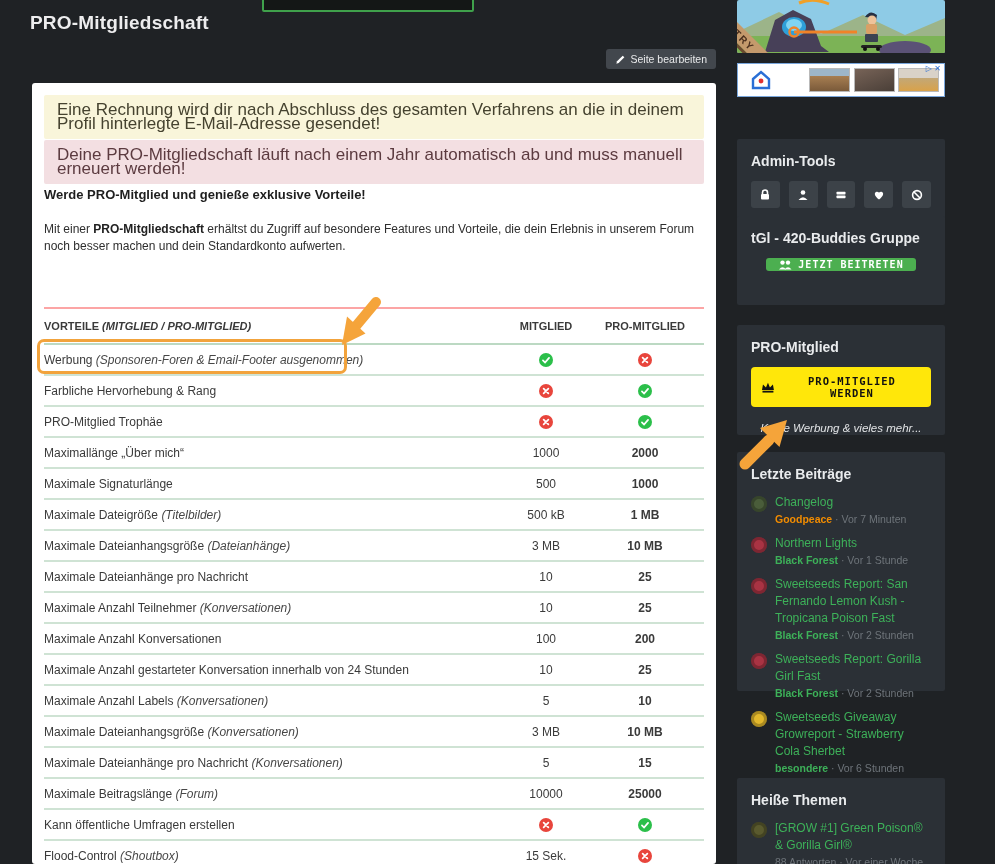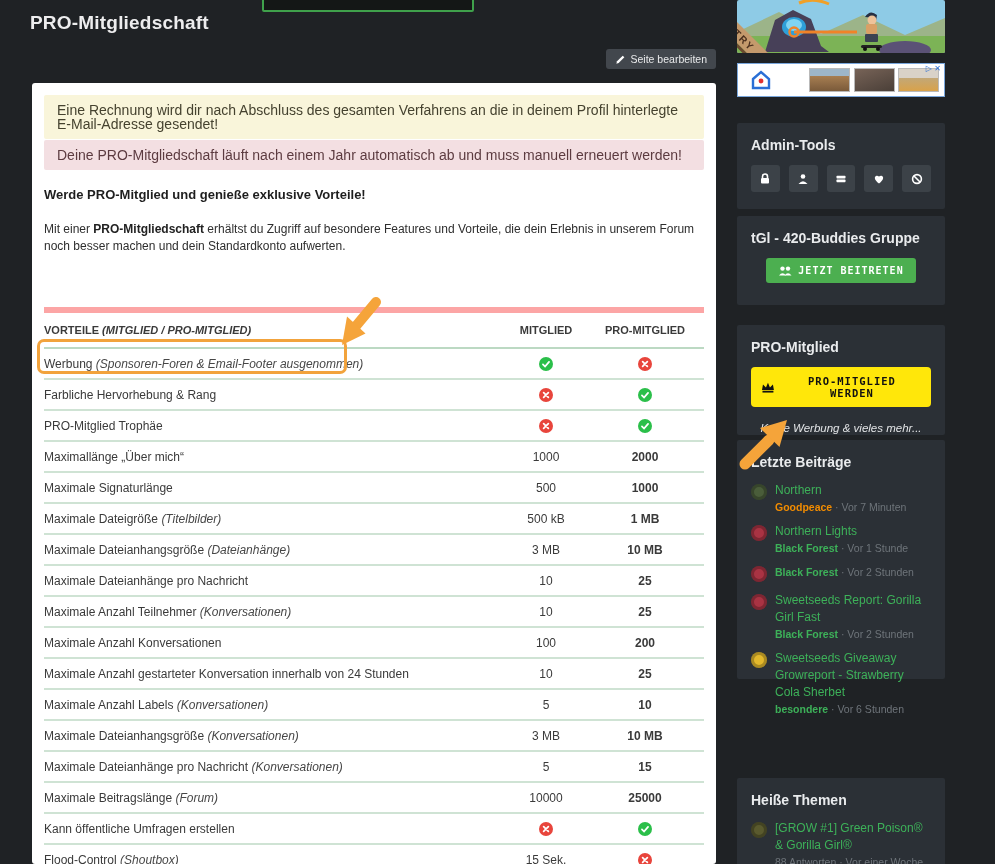--- a/index.html
+++ b/index.html
@@ -8,32 +8,32 @@
     background:#1f2225;font-family:"Liberation Sans",sans-serif;
   }
   
   .page-title{position:absolute;left:30px;top:12px;font-size:19px;font-weight:700;color:#ededee;letter-spacing:.2px}
   .top-crop{position:absolute;left:262px;top:-7px;width:208px;height:15px;border:2px solid #3fa14b;background:#141716;border-radius:2px}
   .edit-btn{position:absolute;right:279px;top:49px;height:20px;display:flex;align-items:center;gap:5px;
     background:#42474d;border:none;border-radius:3px;color:#e9eaeb;font-size:10.5px;padding:0 9px;cursor:pointer;
     font-family:"Liberation Sans",sans-serif}
   
   .main-card{position:absolute;left:32px;top:83px;width:684px;height:781px;background:#fff;border-radius:3px}
-  .alert{position:absolute;left:12px;right:12px;box-sizing:border-box;padding:8px 13px;font-size:14px;border-radius:2px;line-height:14px}
+  .alert{position:absolute;left:12px;right:12px;box-sizing:border-box;padding:8px 13px;font-size:17px;border-radius:2px;line-height:14px}
   .alert-info{top:12px;background:#f9f5da;color:#45422f}
   .alert-warn{top:57px;background:#f3dfe2;color:#5c3b40}
   .main-heading{position:absolute;left:12px;top:104px;font-size:13px;font-weight:700;color:#1e1e1e;margin:0}
   .intro{position:absolute;left:12px;top:138px;width:655px;font-size:12px;color:#2e2e2e;line-height:17px}
   .intro b{color:#222}
   
   table.benefits{position:absolute;left:12px;top:224px;width:660px;border-collapse:collapse;table-layout:fixed}
   table.benefits col.c1{width:447px} table.benefits col.c2{width:110px}
   table.benefits col.c3{width:88px}  table.benefits col.c4{width:15px}
   table.benefits th{height:34px;font-size:11px;color:#3a3a3a;text-align:left;
-    border-top:6px solid #fca5a5;border-bottom:2px solid #bcd9c3;padding:0}
+    border-top:2px solid #fca5a5;border-bottom:2px solid #bcd9c3;padding:0}
   table.benefits th .hnote{font-style:italic}
   table.benefits th.val,table.benefits td.val{text-align:center}
   table.benefits td{height:29px;border-bottom:2px solid #cfe3d4;font-size:12px;color:#3a3a3a;padding:0}
   td.c-label,th.c-label{padding-left:6px}
   td .note{font-style:italic;color:#474747}
   td.val{font-size:11.5px;color:#3f3f3f}
   td.pro{font-weight:700;color:#1f1f1f}
   .badge{display:inline-block;width:14px;height:14px;vertical-align:middle}
   
   .hl-box{position:absolute;left:5px;top:256px;width:304px;height:29px;border:3px solid #f2a33c;border-radius:7px;pointer-events:none;z-index:5}
@@ -47,34 +47,34 @@
   .banner{position:absolute;left:737px;top:0;width:208px;height:53px;overflow:hidden;border-radius:2px;cursor:pointer}
   .adstrip{position:absolute;left:737px;top:63px;width:208px;height:34px;background:#fff;border:1px solid #7aa7dc;
     box-sizing:border-box;cursor:pointer}
   .adstrip .house{position:absolute;left:12px;top:5px}
   .thumb{position:absolute;top:4px;width:41px;height:24px;border:1px solid #b9b9b9;box-sizing:border-box}
   .thumb.t1{left:71px;background:linear-gradient(#9db6c9 0 30%,#a87f52 30%,#7a5a3a)}
   .thumb.t2{left:116px;background:linear-gradient(160deg,#776357,#4a3f38)}
   .thumb.t3{left:160px;background:linear-gradient(#d9d2c8 0 40%,#c2a878 40%,#d9a24a)}
   .adchoice{position:absolute;top:0;font-size:8px;color:#2a6fd6;line-height:9px;cursor:pointer}
   .adchoice.play{right:12px}.adchoice.close{right:3px}
-  .card-admin{top:123px;height:86px}
+  .card-admin{top:139px;height:86px}
   .admin-row{display:flex;gap:9px}
   .tool-btn{width:31px;height:27px;background:#3c4248;border:none;border-radius:3px;
     display:flex;align-items:center;justify-content:center;cursor:pointer}
   .card-group{top:216px;height:89px}
   .card-pro{top:325px;height:110px}
   .btn-green{display:flex;align-items:center;gap:6px;margin:4px auto 0;background:#4caf50;border:none;border-radius:3px;
     color:#fff;font-family:"DejaVu Sans Mono",monospace;font-size:10px;font-weight:700;letter-spacing:1px;
-    padding:7px 12px;cursor:pointer}
+    padding:1px 12px;cursor:pointer}
   .btn-yellow{display:flex;align-items:center;gap:8px;margin:2px auto 0;background:#ffe70a;border:none;border-radius:4px;
     color:#111;font-family:"DejaVu Sans Mono",monospace;font-size:10.5px;font-weight:700;letter-spacing:1px;
     padding:8px 10px;cursor:pointer}
   .pro-sub{font-style:italic;font-size:11.5px;text-align:center;margin-top:15px;color:#e2e4e6}
-  .card-latest{top:440px;height:239px}
+  .card-latest{top:452px;height:239px}
   .card-hot{top:778px;height:120px}
   .post{display:flex;gap:8px;margin-bottom:10px}
   .p-avatar{width:16px;height:16px;border-radius:50%;flex:none;margin-top:2px;box-shadow:inset 0 0 0 3px rgba(0,0,0,.25)}
   .p-title{font-size:12px;line-height:17px;color:#3db159;cursor:pointer}
   .p-meta{font-size:10.5px;color:#6e747a;margin-top:2px}
   .p-author{font-weight:700;cursor:pointer}
 </style>
 </head>
 <body>
 
@@ -352,34 +352,35 @@
   <line x1="8" y1="58" x2="32" y2="34" stroke="#f5a43a" stroke-width="11" stroke-linecap="round"></line>
   <polygon points="50,14 42.5,41 23,22" fill="#f5a43a"></polygon>
 </svg>
 
 <div class="side-card card-latest">
   <h3>Letzte Beiträge</h3>
   <div id="latest-posts-list">
       <div class="post">
         <div class="p-avatar" style="background-color: rgb(74, 93, 58);"></div>
         <div>
-          <div class="p-title">Northern</div>
+          <div class="p-title">Changelog</div>
           <div class="p-meta"><span class="p-author" style="color: rgb(242, 140, 0);">Goodpeace</span><span> · Vor 7 Minuten</span></div>
         </div>
       </div>
       <div class="post">
         <div class="p-avatar" style="background-color: rgb(169, 51, 67);"></div>
         <div>
           <div class="p-title">Northern Lights</div>
           <div class="p-meta"><span class="p-author" style="color: rgb(61, 177, 89);">Black Forest</span><span> · Vor 1 Stunde</span></div>
         </div>
       </div>
       <div class="post">
         <div class="p-avatar" style="background-color: rgb(169, 51, 67);"></div>
         <div>
+          <div class="p-title">Sweetseeds Report: San Fernando Lemon Kush - Tropicana Poison Fast</div>
           <div class="p-meta"><span class="p-author" style="color: rgb(61, 177, 89);">Black Forest</span><span> · Vor 2 Stunden</span></div>
         </div>
       </div>
       <div class="post">
         <div class="p-avatar" style="background-color: rgb(169, 51, 67);"></div>
         <div>
           <div class="p-title">Sweetseeds Report: Gorilla Girl Fast</div>
           <div class="p-meta"><span class="p-author" style="color: rgb(61, 177, 89);">Black Forest</span><span> · Vor 2 Stunden</span></div>
         </div>
       </div>

